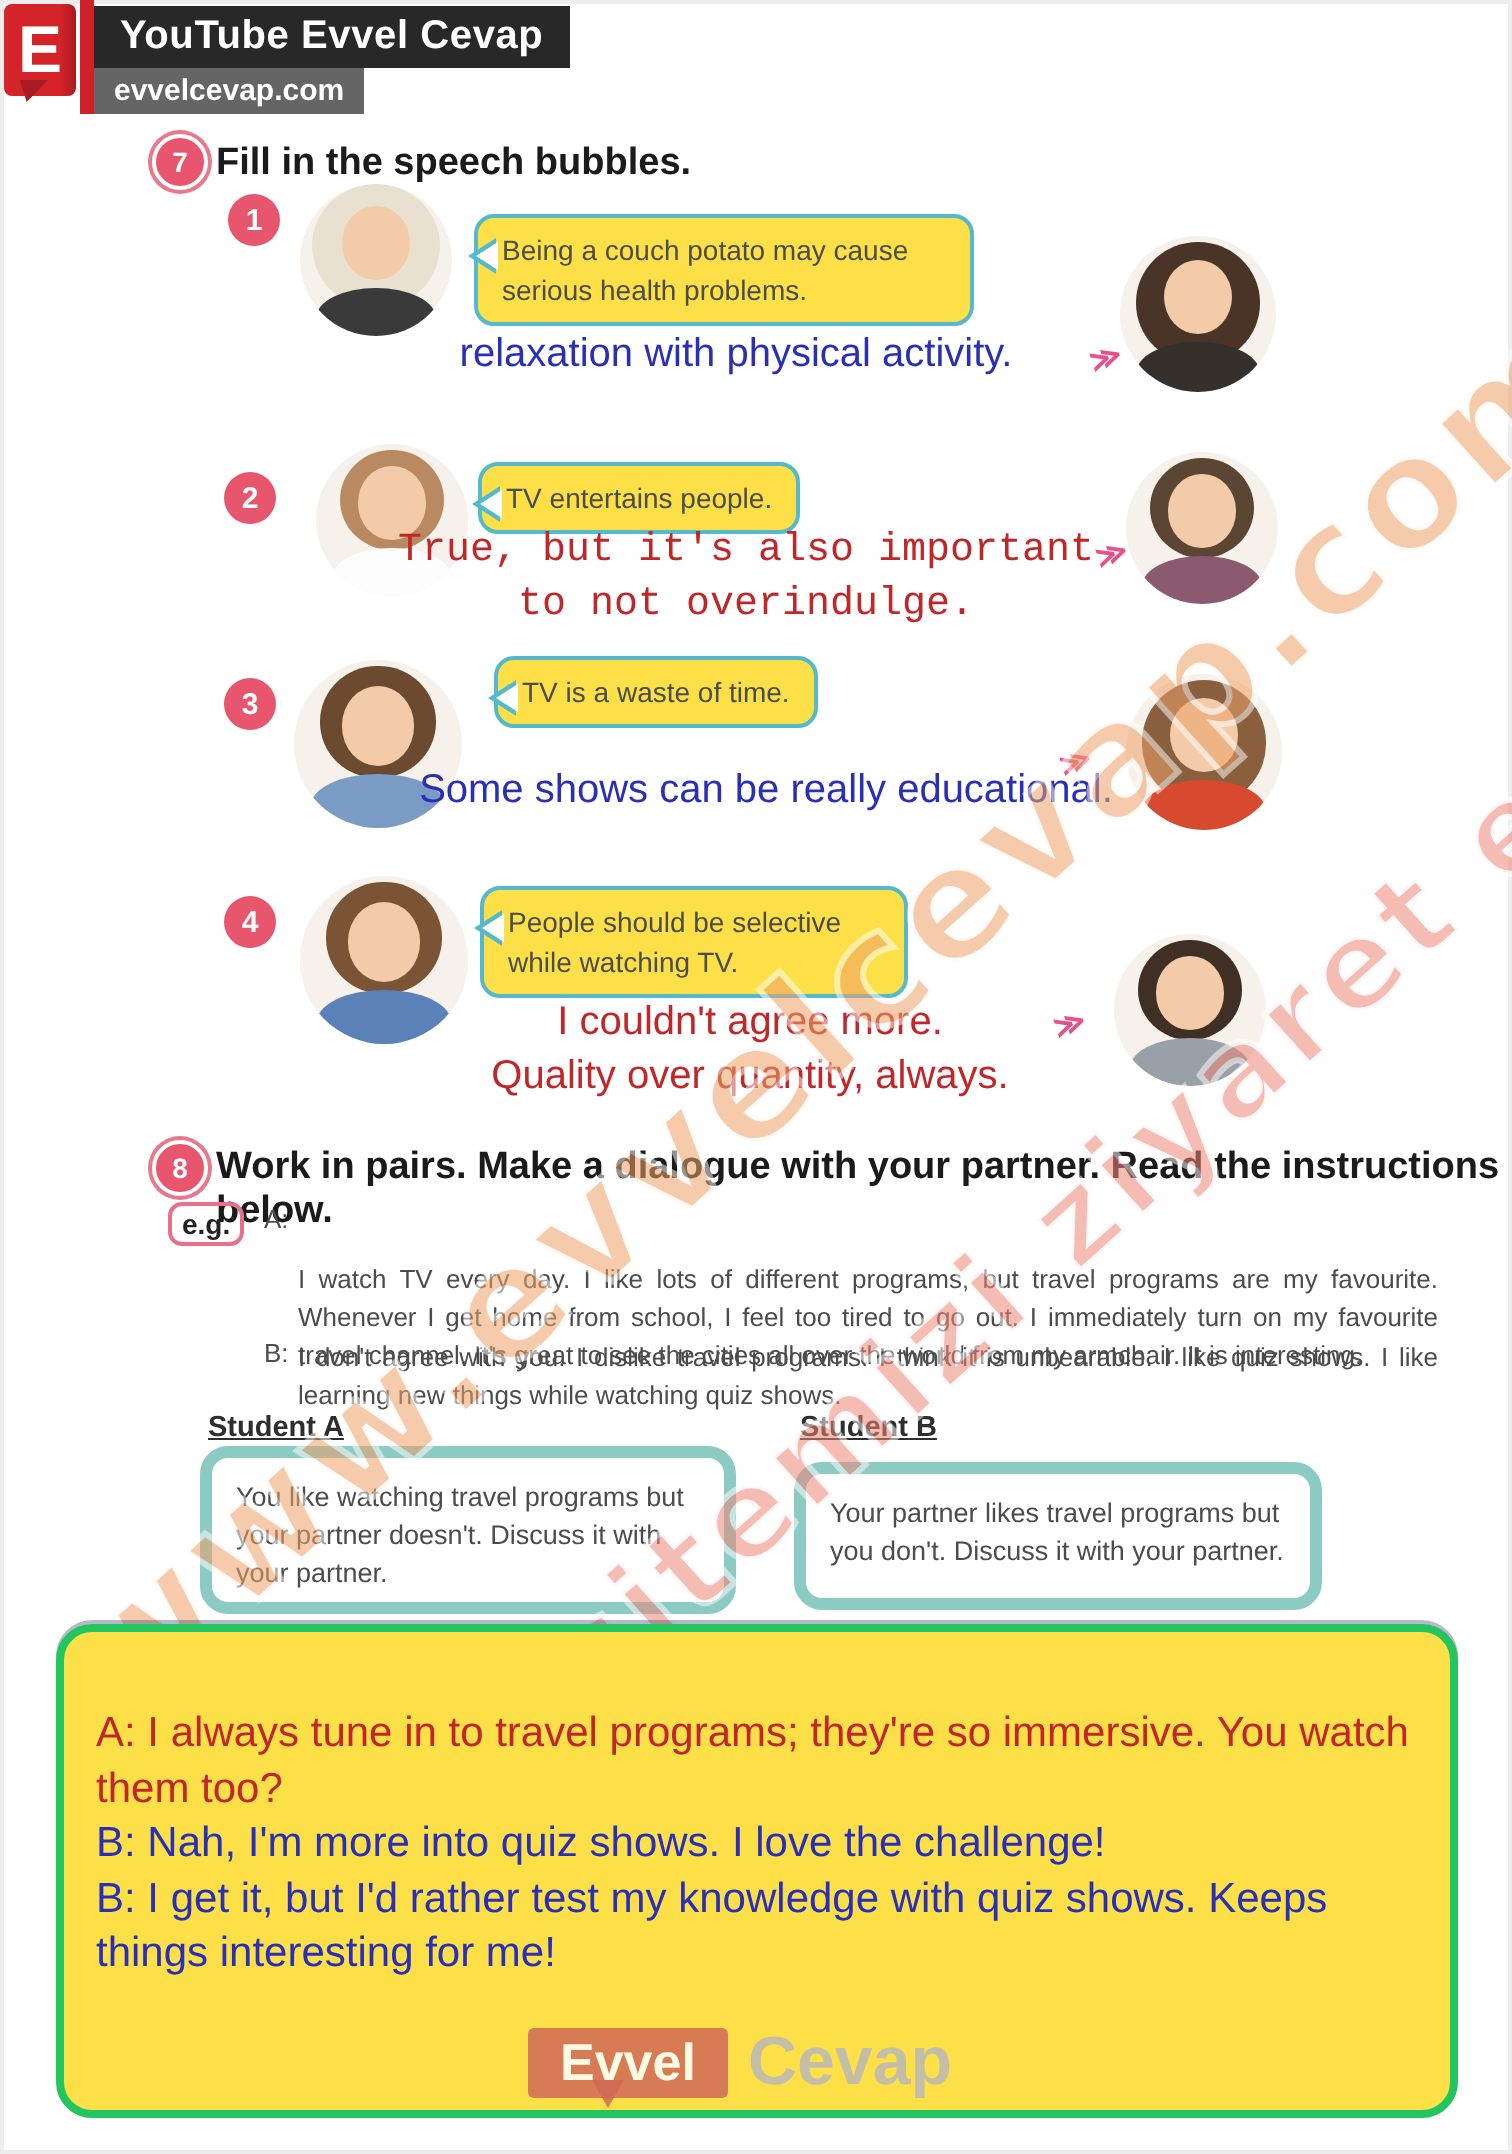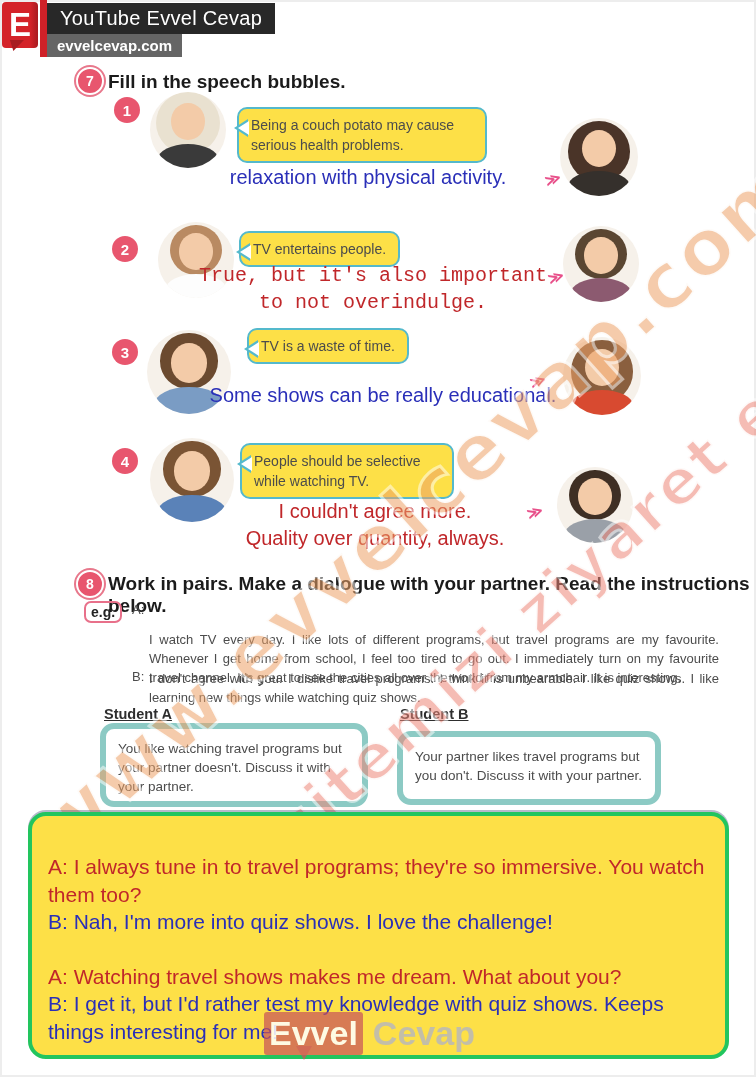--- a/index.html
+++ b/index.html
@@ -13,21 +13,21 @@
   
   .hdr-strip{left:40px;top:0;width:7px;height:57px;background:#cf2128;}
   .e-badge{
     left:2px;top:2px;width:36px;height:46px;border-radius:4px;
     background:linear-gradient(90deg,#d42329 78%,#a81b20);
     color:#fff;font-weight:bold;font-size:33px;display:flex;align-items:center;justify-content:center;
   }
   .e-badge::after{content:"";position:absolute;left:5px;bottom:-10px;
     border:7px solid transparent;border-top:11px solid #a81b20;transform:skewX(-18deg);}
   .hdr-bar{left:47px;top:3px;height:31px;background:#282828;color:#fff;
-    font-size:20px;font-weight:normal;display:flex;align-items:center;padding:0 13px;letter-spacing:.3px;}
+    font-size:20px;font-weight:bold;display:flex;align-items:center;padding:0 13px;letter-spacing:.3px;}
   .hdr-sub{left:47px;top:34px;height:23px;background:rgba(93,93,93,.95);color:#fff;
     font-size:15px;font-weight:bold;display:flex;align-items:center;padding:0 10px;}
 
   
   .ex-badge{width:24px;height:24px;border-radius:50%;background:#e8566e;color:#fff;
     font-size:14px;font-weight:bold;display:flex;align-items:center;justify-content:center;
     border:2px solid #fff;box-shadow:0 0 0 2px #e8788c;}
   .ex-title{font-size:19px;font-weight:bold;color:#1b1b1b;}
 
   
@@ -75,22 +75,22 @@
     pointer-events:none;z-index:50;}
   .wm{position:absolute;font-weight:800;white-space:nowrap;letter-spacing:3px;
     -webkit-text-stroke:3px rgba(255,255,255,.92);text-shadow:0 0 2px rgba(255,255,255,.8);
     opacity:.55;font-family:"DejaVu Sans",sans-serif;}
   .wm1{left:46px;top:740px;font-size:78px;color:#eda268;transform:rotate(-42deg);transform-origin:0 50%;}
   .wm2{left:285px;top:745px;font-size:62px;color:#ee8678;transform:rotate(-42deg);transform-origin:0 50%;}
 
   
   .footer-logo{position:absolute;left:264px;top:1012px;display:flex;align-items:center;
     z-index:70;opacity:.85;}
-  .fl-evvel{position:relative;background:rgba(201,85,89,.85);color:#fff;font-size:34px;font-weight:bold;
-    padding:2px 5px;border-radius:3px;}
+  .fl-evvel{position:relative;background:rgba(201,85,89,.85);color:#fff;font-size:26px;font-weight:bold;
+    padding:2px 16px;border-radius:3px;}
   .fl-evvel::after{content:"";position:absolute;left:32px;bottom:-13px;
     border:8px solid transparent;border-top:14px solid rgba(201,85,89,.85);}
   .fl-cevap{color:#b9b9b9;font-size:34px;font-weight:bold;margin-left:10px;}
 
   .content{position:relative;z-index:10;}
 </style>
 </head>
 <body>
 
 <div class="content">
@@ -225,20 +225,19 @@
 </div>
 
 <div class="wm-clip">
   <div class="wm wm1">www.evvelcevap.com</div>
   <div class="wm wm2">sitemizi ziyaret ediniz</div>
 </div>
 
 <div class="answer-box">
   <p style="color: rgb(192, 39, 42);">A: I always tune in to travel programs; they're so immersive. You watch them too?</p>
   <p style="color: rgb(42, 47, 184);">B: Nah, I'm more into quiz shows. I love the challenge!</p>
-  <p class="gap-top" style="color: rgb(192, 39, 42);">A: Watching travel shows makes me dream. What about you?</p>
   <p style="color: rgb(42, 47, 184);">B: I get it, but I'd rather test my knowledge with quiz shows. Keeps things interesting for me!</p>
 </div>
 
 <div class="footer-logo">
   <span class="fl-evvel">Evvel</span>
   <span class="fl-cevap">Cevap</span>
 </div>
 
 </body></html>

